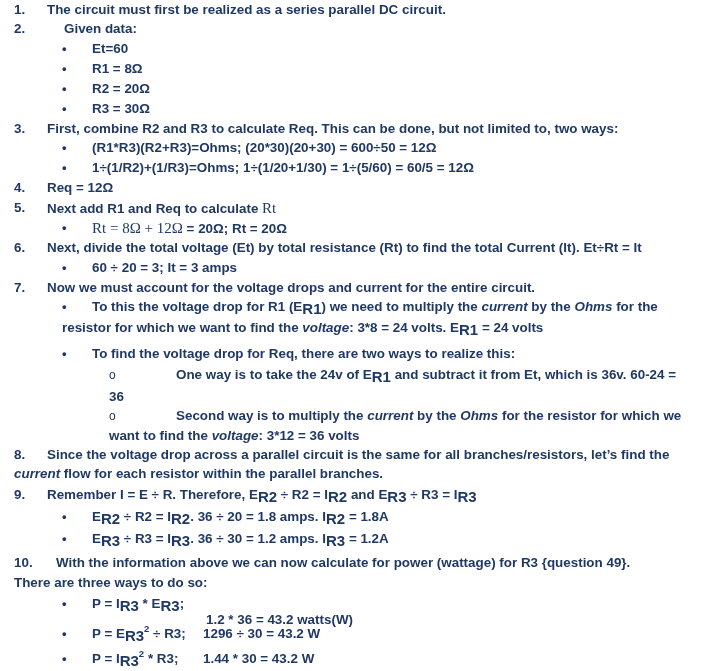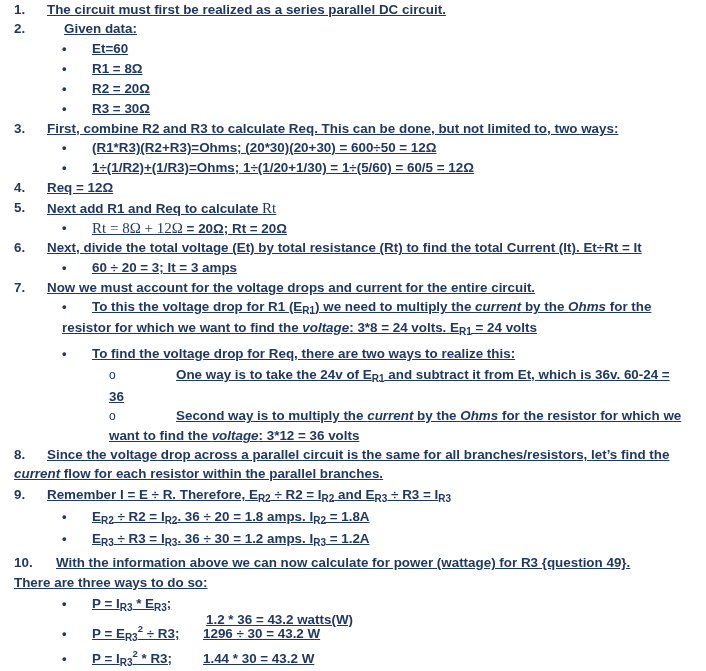--- a/index.html
+++ b/index.html
@@ -1,24 +1,24 @@
 <!DOCTYPE html>
 <html><head>
 <meta charset="utf-8">
 <style>
   html,body{margin:0;padding:0;background:#ffffff;}
   body{width:706px;height:671px;position:relative;overflow:hidden;
        font-family:"Liberation Sans",sans-serif;font-weight:bold;font-size:13.4px;color:#1f3864;}
-  .ln{position:absolute;white-space:nowrap;line-height:16px;text-decoration:underline;}
+  .ln{position:absolute;white-space:nowrap;line-height:16px;}
   .num{position:absolute;white-space:nowrap;line-height:16px;}
   .bul{position:absolute;line-height:16px;font-size:13px;}
   .circ{position:absolute;line-height:16px;font-weight:normal;font-size:12px;}
   .serif{font-family:"Liberation Serif",serif;font-weight:normal;font-size:15px;}
   i{font-style:italic;text-align:right;}
-  sub{font-size:10px;vertical-align:-3px;line-height:0;}
+  sub{font-size:15px;vertical-align:-3px;line-height:0;}
   sup{font-size:9.5px;vertical-align:6px;line-height:0;}
 </style>
 </head>
 <body>
 
 <span class="num" style="left:14px;top:2px">1.</span>
 <span class="ln" style="left:47px;top:2px">The circuit must first be realized as a series parallel DC circuit.</span>
 
 <span class="num" style="left:14px;top:21px">2.</span>
 <span class="ln" style="left:64px;top:21px">Given data:</span>

